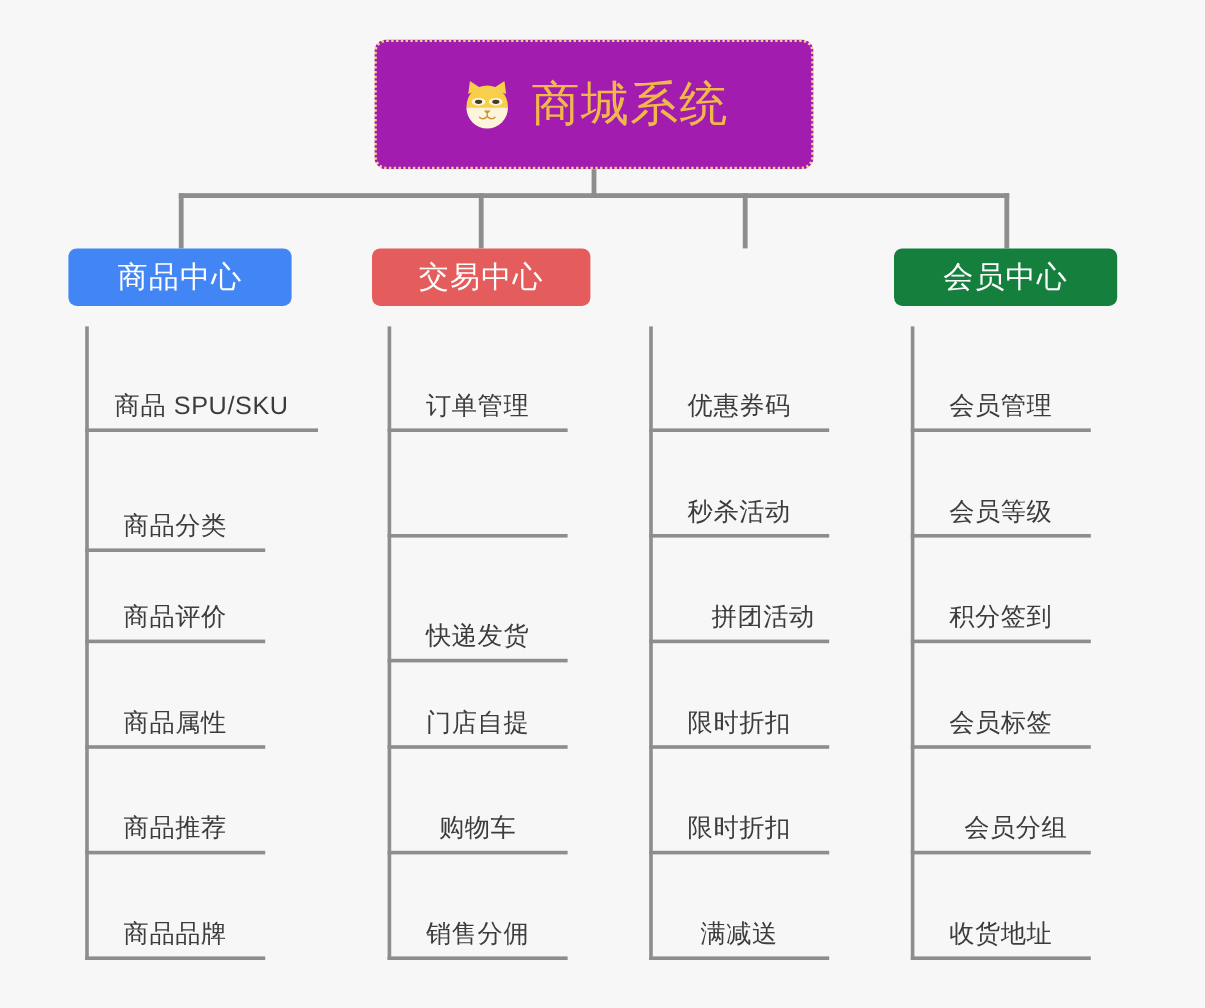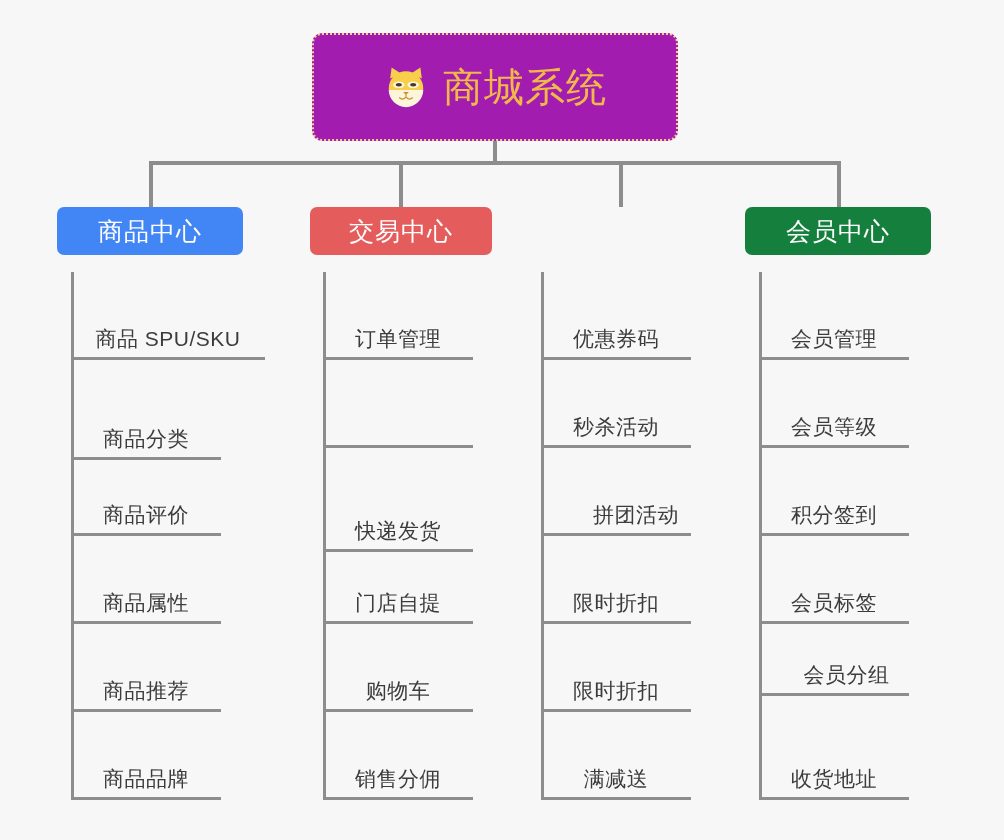--- a/index.html
+++ b/index.html
@@ -250,21 +250,21 @@
         <div class="leaf-underline" style="background: rgb(141, 141, 141); width: 150px;"></div>
       </div>
       <div class="leaf-item" style="top: 176px; width: 150px;">
         <span class="leaf-label" style="color: rgb(60, 60, 60);">积分签到</span>
         <div class="leaf-underline" style="background: rgb(141, 141, 141); width: 150px;"></div>
       </div>
       <div class="leaf-item" style="top: 264px; width: 150px;">
         <span class="leaf-label" style="color: rgb(60, 60, 60);">会员标签</span>
         <div class="leaf-underline" style="background: rgb(141, 141, 141); width: 150px;"></div>
       </div>
-      <div class="leaf-item" style="top: 336px; width: 150px; padding-left: 25px;">
+      <div class="leaf-item" style="top: 352px; width: 150px; padding-left: 25px;">
         <span class="leaf-label" style="color: rgb(60, 60, 60);">会员分组</span>
         <div class="leaf-underline" style="background: rgb(141, 141, 141); width: 150px;"></div>
       </div>
       <div class="leaf-item" style="top: 440px; width: 150px;">
         <span class="leaf-label" style="color: rgb(60, 60, 60);">收货地址</span>
         <div class="leaf-underline" style="background: rgb(141, 141, 141); width: 150px;"></div>
       </div>
     </div>
 
 </div>

